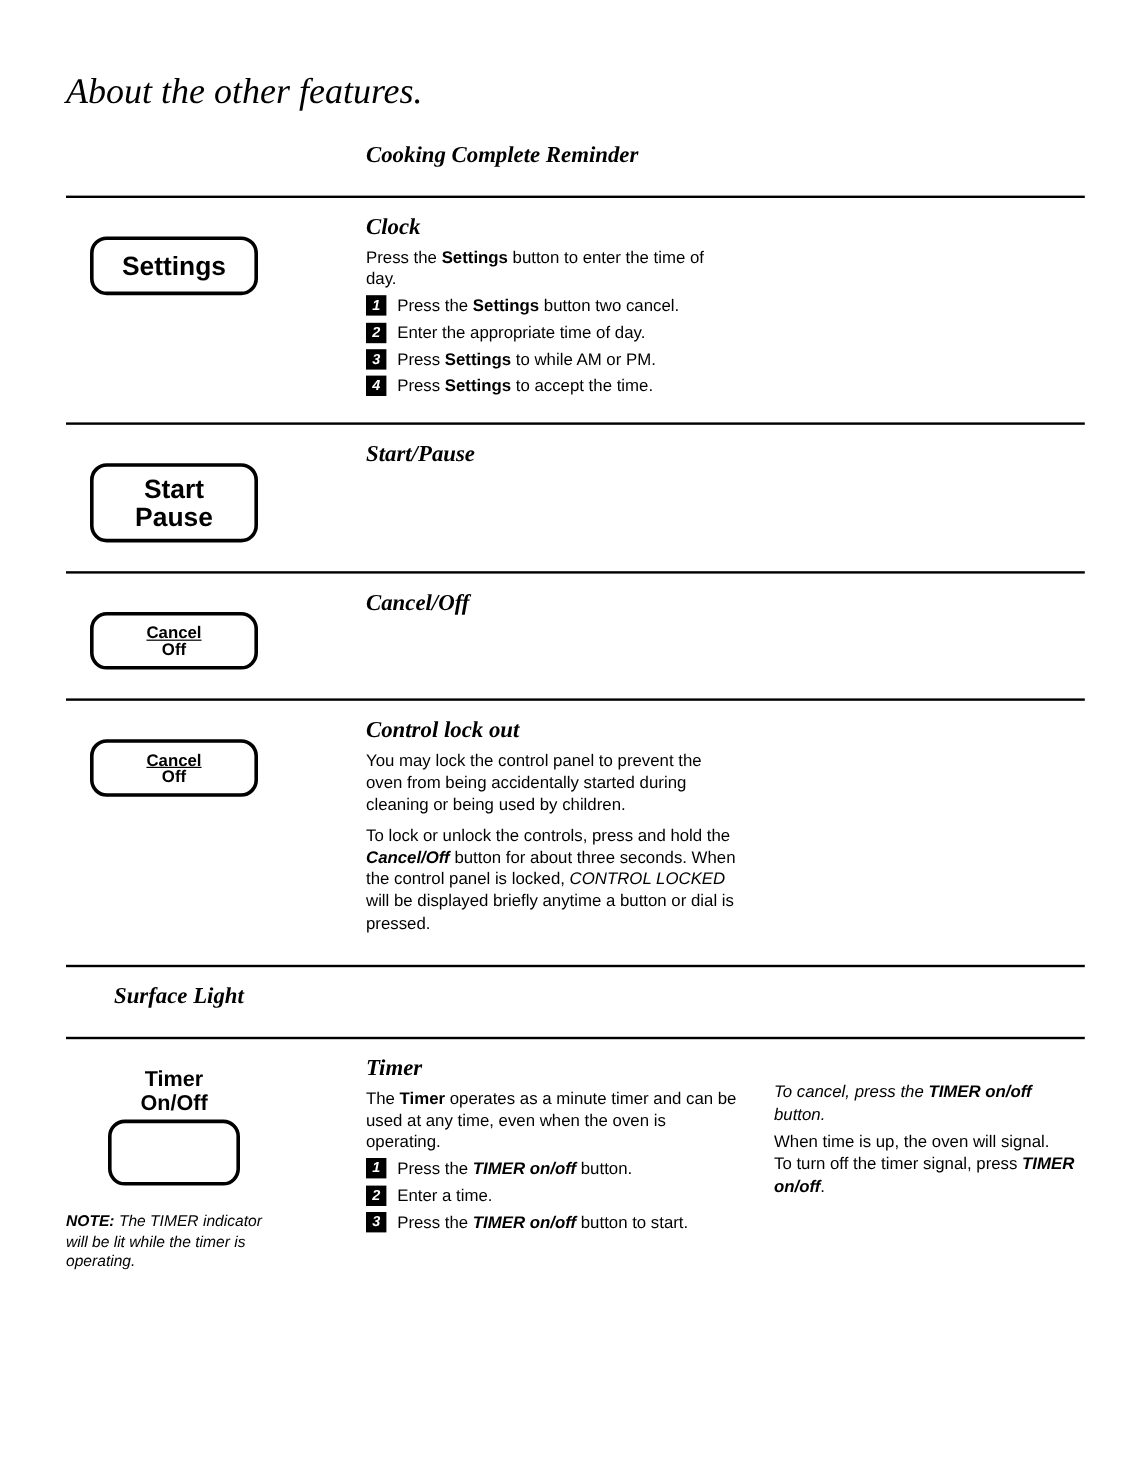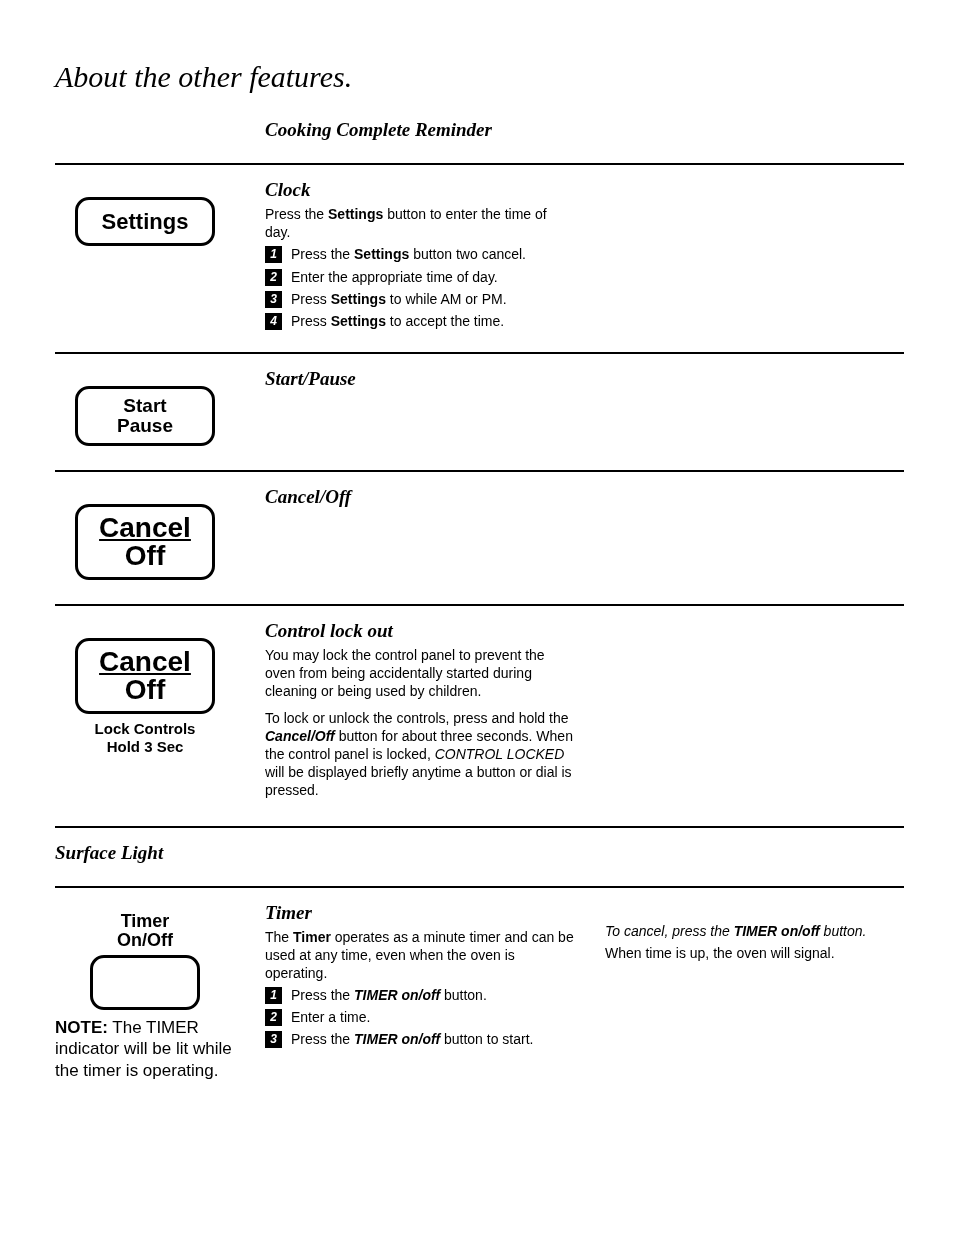--- a/index.html
+++ b/index.html
@@ -22,58 +22,58 @@
     border-top: 2px solid #000;
     padding: 14px 0 18px 0;
     gap: 30px;
   }
   .section.noborder { border-top: none; padding-top: 0; }
   .leftcol {
     width: 180px;
     flex: 0 0 180px;
     padding-top: 10px;
   }
-  .midcol { flex: 0 0 310px; }
+  .midcol { flex: 0 0 310px; margin-left: 40px; }
   .rightcol { flex: 1; font-style: italic; font-size: 14px; padding-top: 20px; line-height: 1.35; }
   .btn {
     border: 3px solid #000;
     border-radius: 14px;
     padding: 7px 10px;
     font-weight: bold;
     text-align: center;
-    font-size: 19px;
+    font-size: 22px;
     line-height: 1.05;
     background: #fff;
     margin: 8px auto 6px auto;
     width: 140px;
   }
   .btn.settings { font-size: 22px; padding: 10px 8px;}
   .btn.canceloff span.top { text-decoration: underline; }
-  .btn.canceloff { font-size: 28px; line-height:1.0; }
+  .btn.canceloff { font-size: 14px; line-height:1.0; }
   .caption { text-align:center; font-weight:bold; font-size:15px; margin-top:4px; line-height:1.2;}
   .blankbtn { border:3px solid #000; border-radius:14px; width:110px; height:55px; margin:4px auto 0 auto;}
   .label-top { text-align:center; font-weight:bold; font-size:18px; line-height:1.1; margin-bottom:2px;}
   .section-heading {
     font-style: italic;
     font-weight: bold;
     font-size: 19px;
     margin: 0 0 4px 0;
     font-family: Georgia, 'Times New Roman', serif;
   }
   .body { font-size: 14px; line-height: 1.3; }
   .body p { margin: 4px 0 8px 0;}
   ol.steps { list-style:none; padding:0; margin:4px 0; }
   ol.steps li { position:relative; padding-left:26px; margin:4px 0; font-size:14px; line-height:1.3; }
   ol.steps li .num {
     position:absolute; left:0; top:1px;
     width:17px; height:17px; background:#000; color:#fff;
     font-weight:bold; font-size:12px; text-align:center; line-height:17px;
     font-style:italic;
   }
-  .note { font-size:17px; margin-top:7px; line-height:1.25;}
+  .note { font-style: italic; font-size:13px; margin-top:22px; line-height:1.25;}
   .bold { font-weight:bold; }
   .boldital { font-weight:bold; font-style: italic;}
 </style>
 </head>
 <body>
 
 <h1 class="page-title">About the other features.</h1>
 
 <div class="section noborder">
   <div class="leftcol"></div>
@@ -123,24 +123,20 @@
     <div class="section-heading">Cancel/Off</div>
   </div>
 </div>
 
 <div class="section">
   <div class="leftcol">
     <div class="btn canceloff">
       <span class="top">Cancel</span><br>
       <span>Off</span>
     </div>
-    <div class="caption">
-      <div>Lock Controls</div>
-      <div>Hold 3 Sec</div>
-    </div>
   </div>
   <div class="midcol">
     <div class="section-heading">Control lock out</div>
     <div class="body">
       <p>You may lock the control panel to prevent the oven from being accidentally started during cleaning or being used by children.</p>
       <p><span>To lock or unlock the controls, press and hold the </span><span class="boldital">Cancel/Off</span><span> button for about three seconds. When the control panel is locked, </span><span style="font-style:italic;">CONTROL LOCKED</span><span> will be displayed briefly anytime a button or dial is pressed.</span></p>
     </div>
   </div>
 </div>
 
@@ -168,14 +164,15 @@
     </div>
     <ol class="steps">
       <li><span class="num">1</span><span>Press the </span><span class="boldital">TIMER on/off</span><span> button.</span></li>
       <li><span class="num">2</span><span>Enter a time.</span></li>
       <li><span class="num">3</span><span>Press the </span><span class="boldital">TIMER on/off</span><span> button to start.</span></li>
     </ol>
   </div>
   <div class="rightcol">
     <div><span>To cancel, press the </span><span class="bold">TIMER on/off</span><span>  button.</span></div>
     <div style="font-style:normal; margin-top:4px;"><span>When time is up, the oven will signal.</span></div>
+    <div style="font-style:normal;"><span>To turn off the timer signal, press </span><span class="boldital">TIMER on/off</span><span>.</span></div>
   </div>
 </div>
 
 </body></html>

